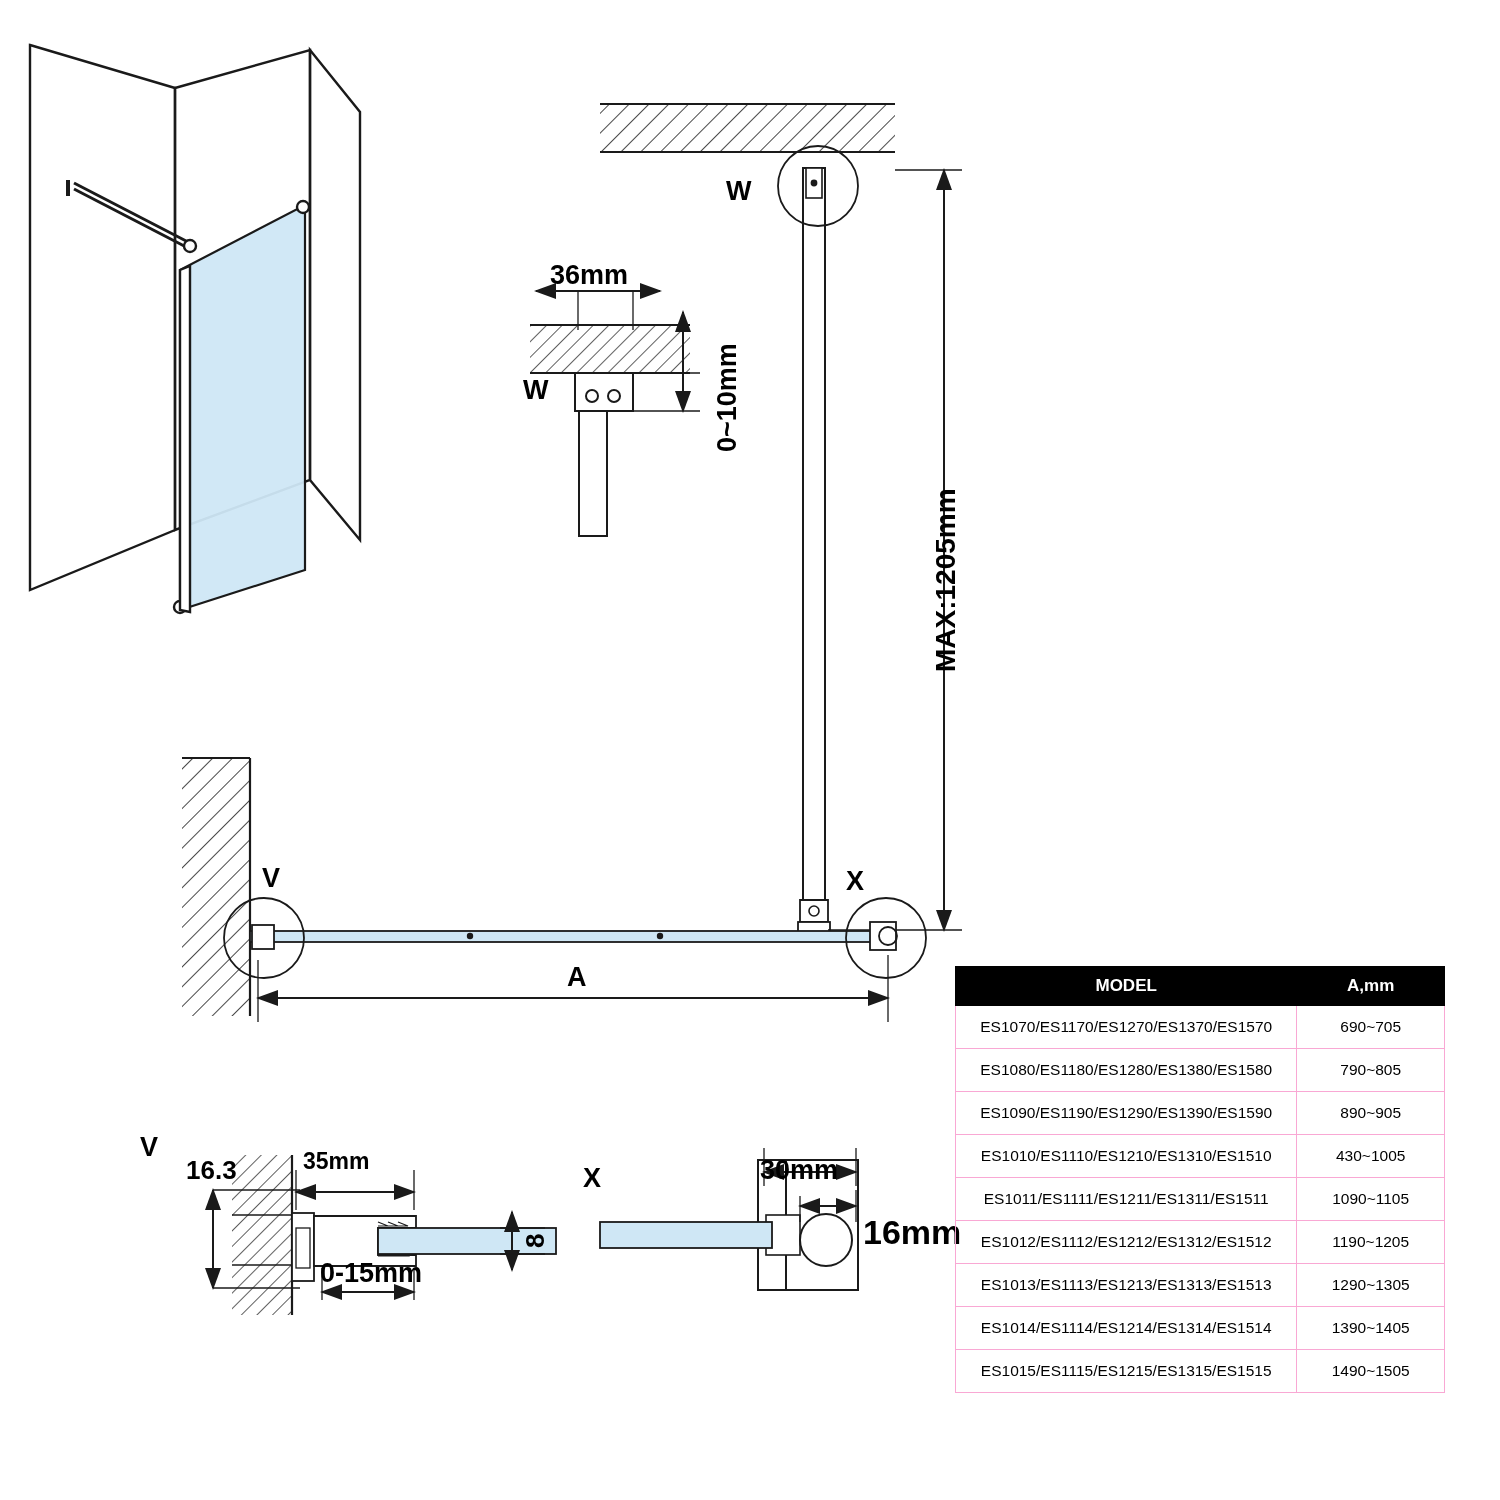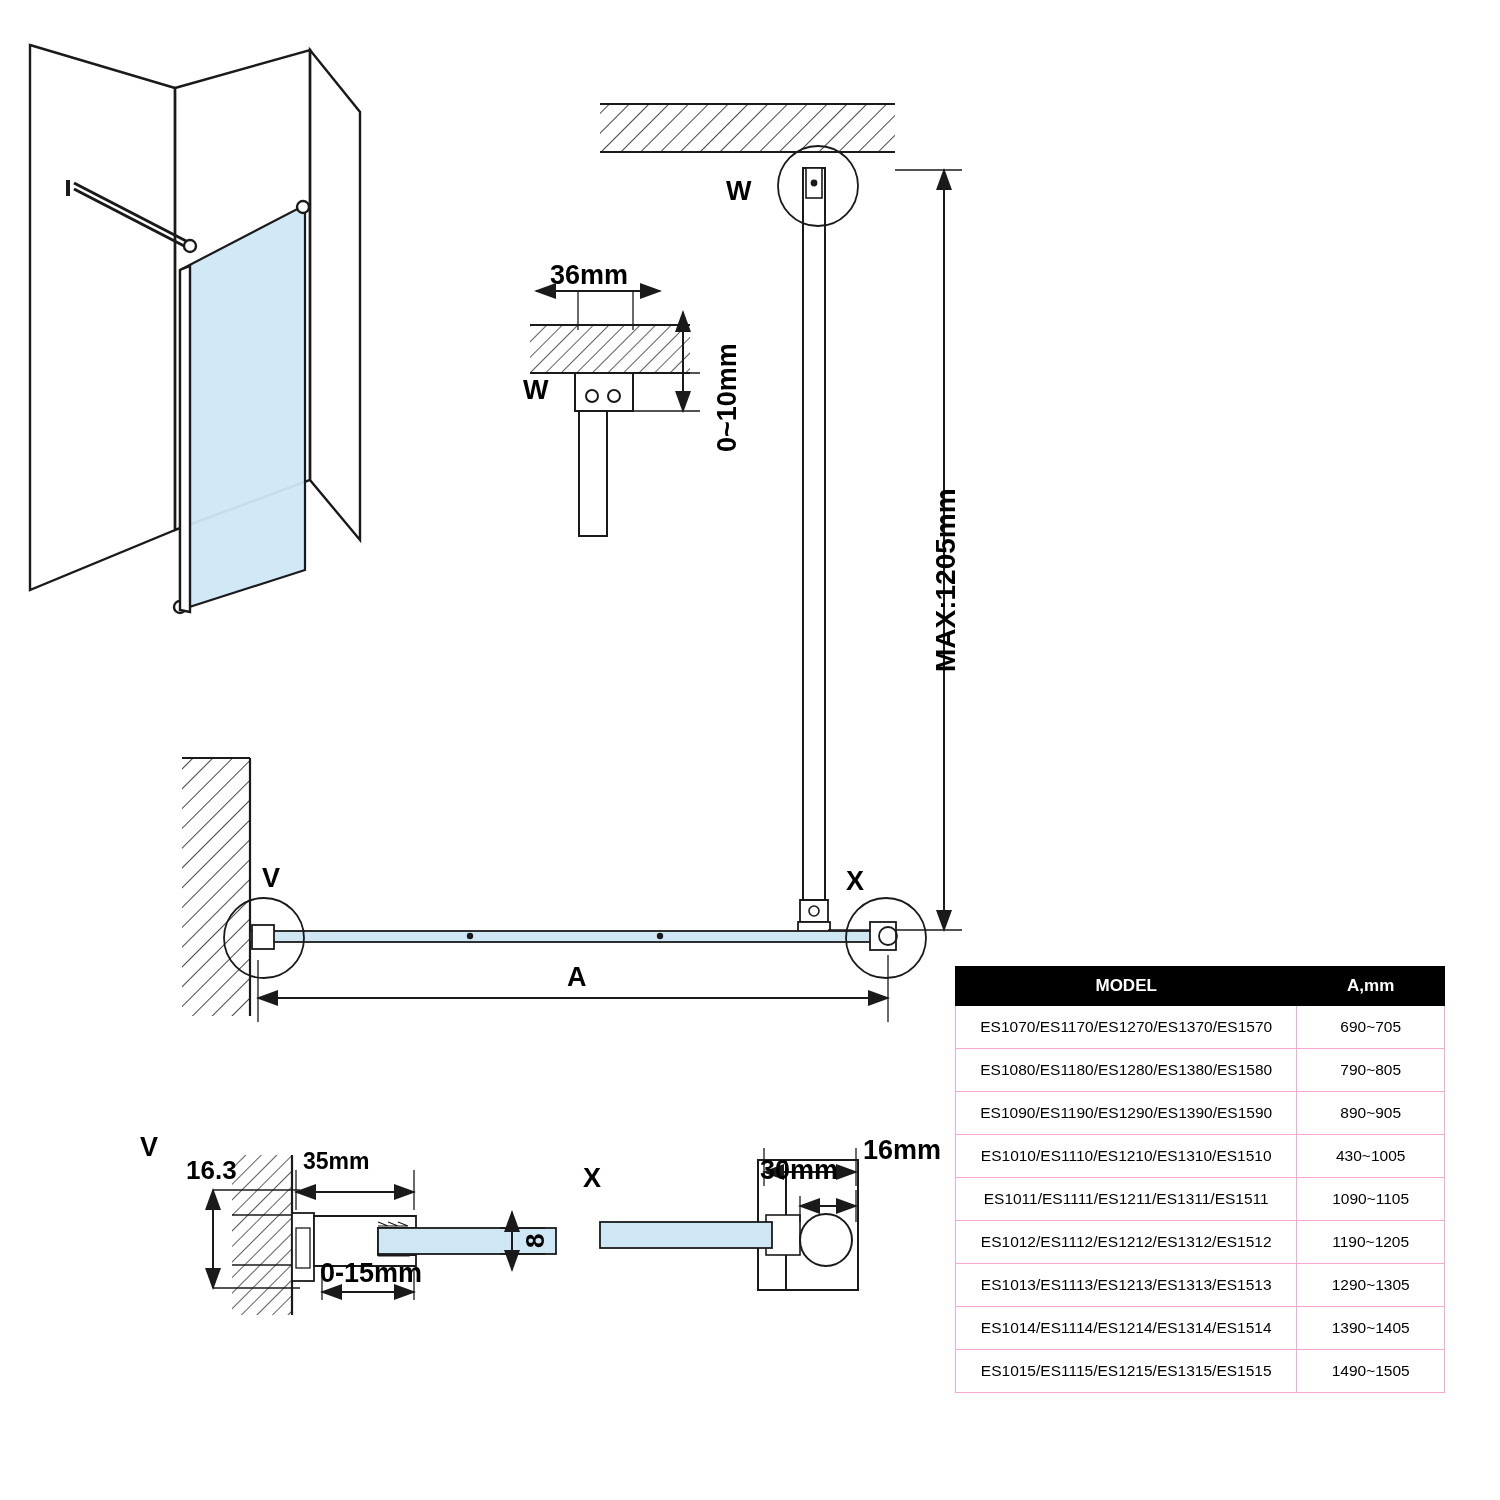--- a/index.html
+++ b/index.html
@@ -191,21 +191,21 @@
 <div class="lbl" style="left:567px;top:962px;font-size:27px;">A</div>
 
 <div class="lbl" style="left:140px;top:1132px;font-size:27px;">V</div>
 <div class="lbl" style="left:186px;top:1155px;font-size:26px;">16.3</div>
 <div class="lbl" style="left:303px;top:1148px;font-size:23px;">35mm</div>
 <div class="lbl" style="left:320px;top:1258px;font-size:27px;">0-15mm</div>
 <div class="lbl rot90" style="left:520px;top:1248px;font-size:26px;">8</div>
 
 <div class="lbl" style="left:583px;top:1163px;font-size:27px;">X</div>
 <div class="lbl" style="left:760px;top:1155px;font-size:27px;">30mm</div>
-<div class="lbl" style="left:863px;top:1135px;font-size:27px;">16mm</div>
+<div class="lbl" style="left:863px;top:1213px;font-size:34px;">16mm</div>
 
 <table class="spec-table">
   <thead>
     <tr>
       <th>MODEL</th>
       <th>A,mm</th>
     </tr>
   </thead>
   <tbody>
     <tr>

